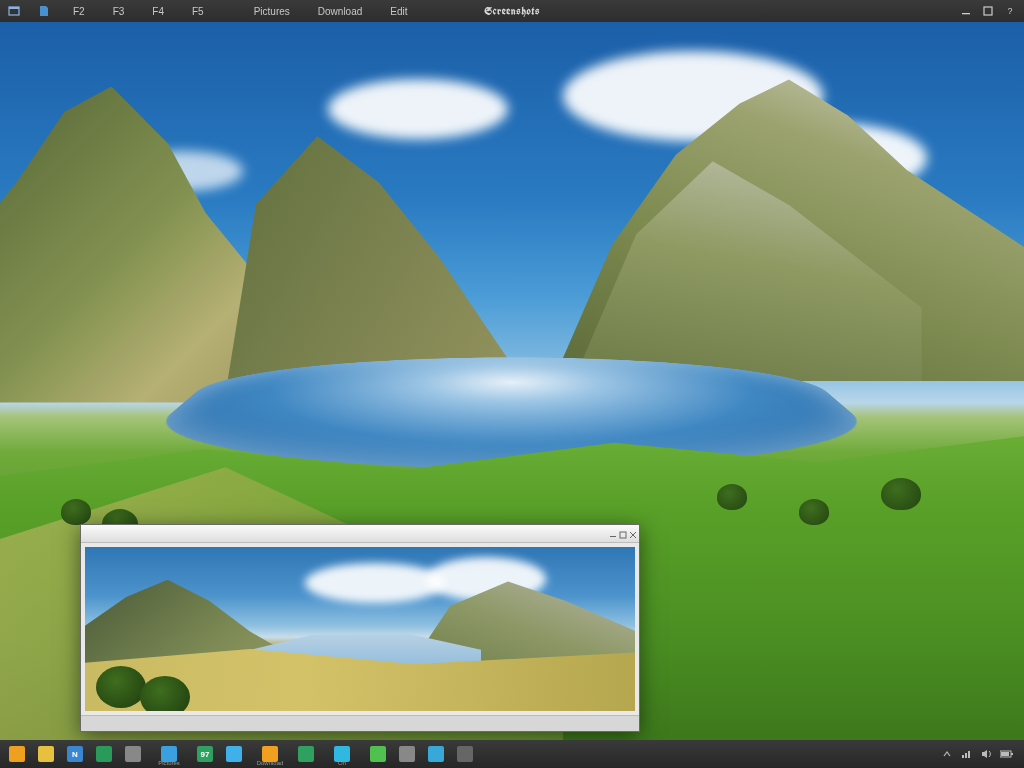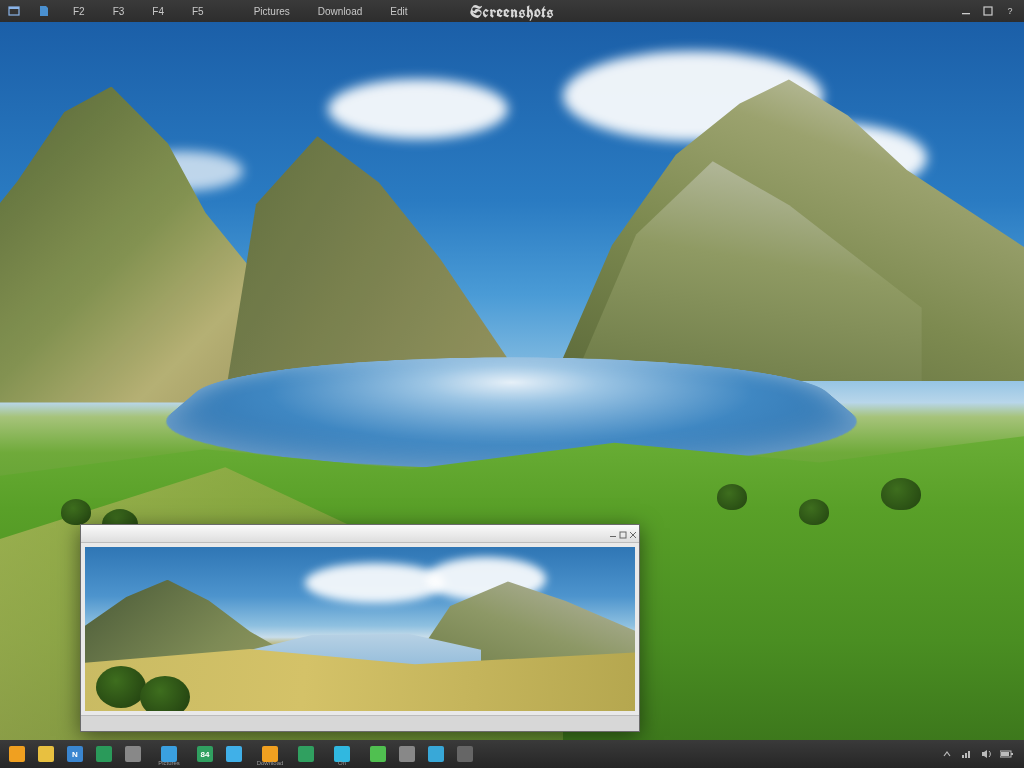--- a/index.html
+++ b/index.html
@@ -6,21 +6,21 @@
 html,body { width:1024px; height:768px; overflow:hidden; background:#2b2b2b; }
 
 
 .menubar { position:absolute; top:0; left:0; right:0; height:22px;
   background:linear-gradient(#3a3a3a,#2d2d2d); display:flex; align-items:center;
   padding:0 6px; color:#c8c8c8; font-size:10px; }
 .menubar .left { display:flex; gap:14px; align-items:center; }
 .menubar .left .ico { width:16px; height:14px; display:flex; align-items:center;
   justify-content:center; border-radius:2px; }
 .menubar .title { position:absolute; left:50%; transform:translateX(-50%);
-  font-family:"Old English Text MT","UnifrakturCook",serif; font-size:17px;
+  font-family:"Old English Text MT","UnifrakturCook",serif; font-size:11px;
   color:#d8d8d8; letter-spacing:0.3px; }
 .menubar .mitem { padding:2px 7px; cursor:default; }
 .menubar .right { margin-left:auto; display:flex; gap:6px; }
 .menubar .right .wico { width:16px; height:14px; display:flex; align-items:center;
   justify-content:center; }
 
 
 .desktop { position:absolute; top:22px; left:0; right:0; bottom:28px; overflow:hidden; }
 .wall { position:absolute; inset:0; }
 .sky { position:absolute; inset:0;
@@ -229,21 +229,21 @@
         <div style="width: 16px; height: 16px; background: rgb(42, 154, 90); border-radius: 2px; display: flex; align-items: center; justify-content: center; font-size: 8px; font-weight: bold; color: rgb(255, 255, 255);"></div>
       </div>
       <div class="tb">
         <div style="width: 16px; height: 16px; background: rgb(136, 136, 136); border-radius: 2px; display: flex; align-items: center; justify-content: center; font-size: 8px; font-weight: bold; color: rgb(255, 255, 255);"></div>
       </div>
       <div class="tb wide">
         <div style="width: 16px; height: 16px; background: rgb(58, 160, 224); border-radius: 2px; display: flex; align-items: center; justify-content: center; font-size: 8px; font-weight: bold; color: rgb(255, 255, 255);"></div>
         <span class="lbl">Pictures</span>
       </div>
       <div class="tb">
-        <div style="width: 16px; height: 16px; background: rgb(48, 160, 96); border-radius: 2px; display: flex; align-items: center; justify-content: center; font-size: 8px; font-weight: bold; color: rgb(255, 255, 255);">84</div>
+        <div style="width: 16px; height: 16px; background: rgb(48, 160, 96); border-radius: 2px; display: flex; align-items: center; justify-content: center; font-size: 8px; font-weight: bold; color: rgb(255, 255, 255);">97</div>
       </div>
       <div class="tb">
         <div style="width: 16px; height: 16px; background: rgb(64, 176, 232); border-radius: 2px; display: flex; align-items: center; justify-content: center; font-size: 8px; font-weight: bold; color: rgb(255, 255, 255);"></div>
       </div>
       <div class="tb wide">
         <div style="width: 16px; height: 16px; background: rgb(240, 160, 32); border-radius: 2px; display: flex; align-items: center; justify-content: center; font-size: 8px; font-weight: bold; color: rgb(255, 255, 255);"></div>
         <span class="lbl">Download</span>
       </div>
       <div class="tb">
         <div style="width: 16px; height: 16px; background: rgb(48, 160, 96); border-radius: 2px; display: flex; align-items: center; justify-content: center; font-size: 8px; font-weight: bold; color: rgb(255, 255, 255);"></div>

